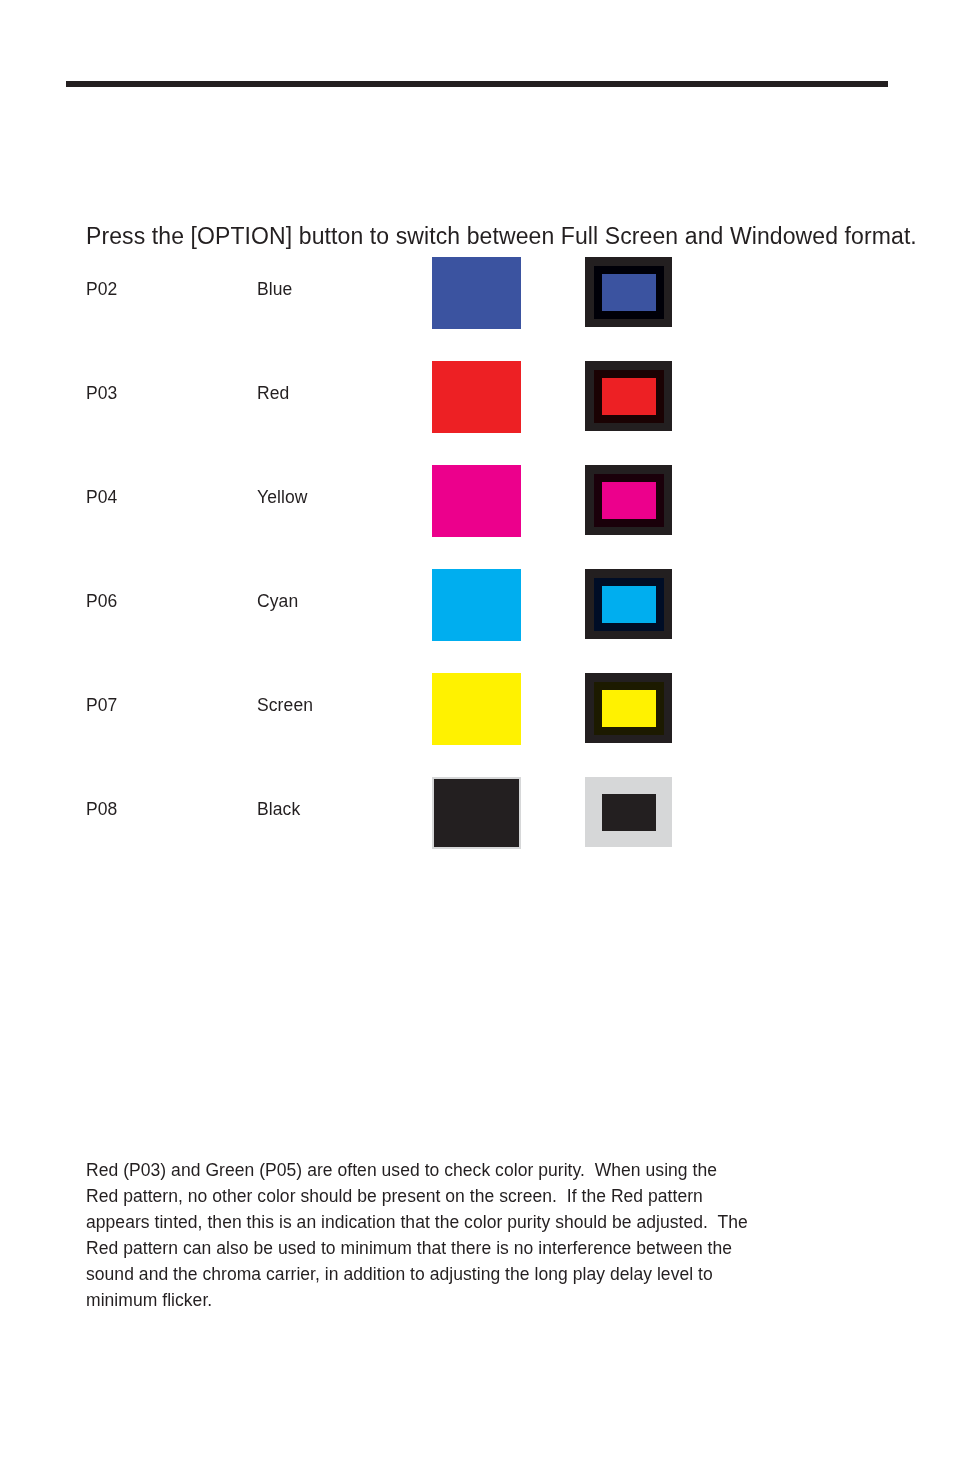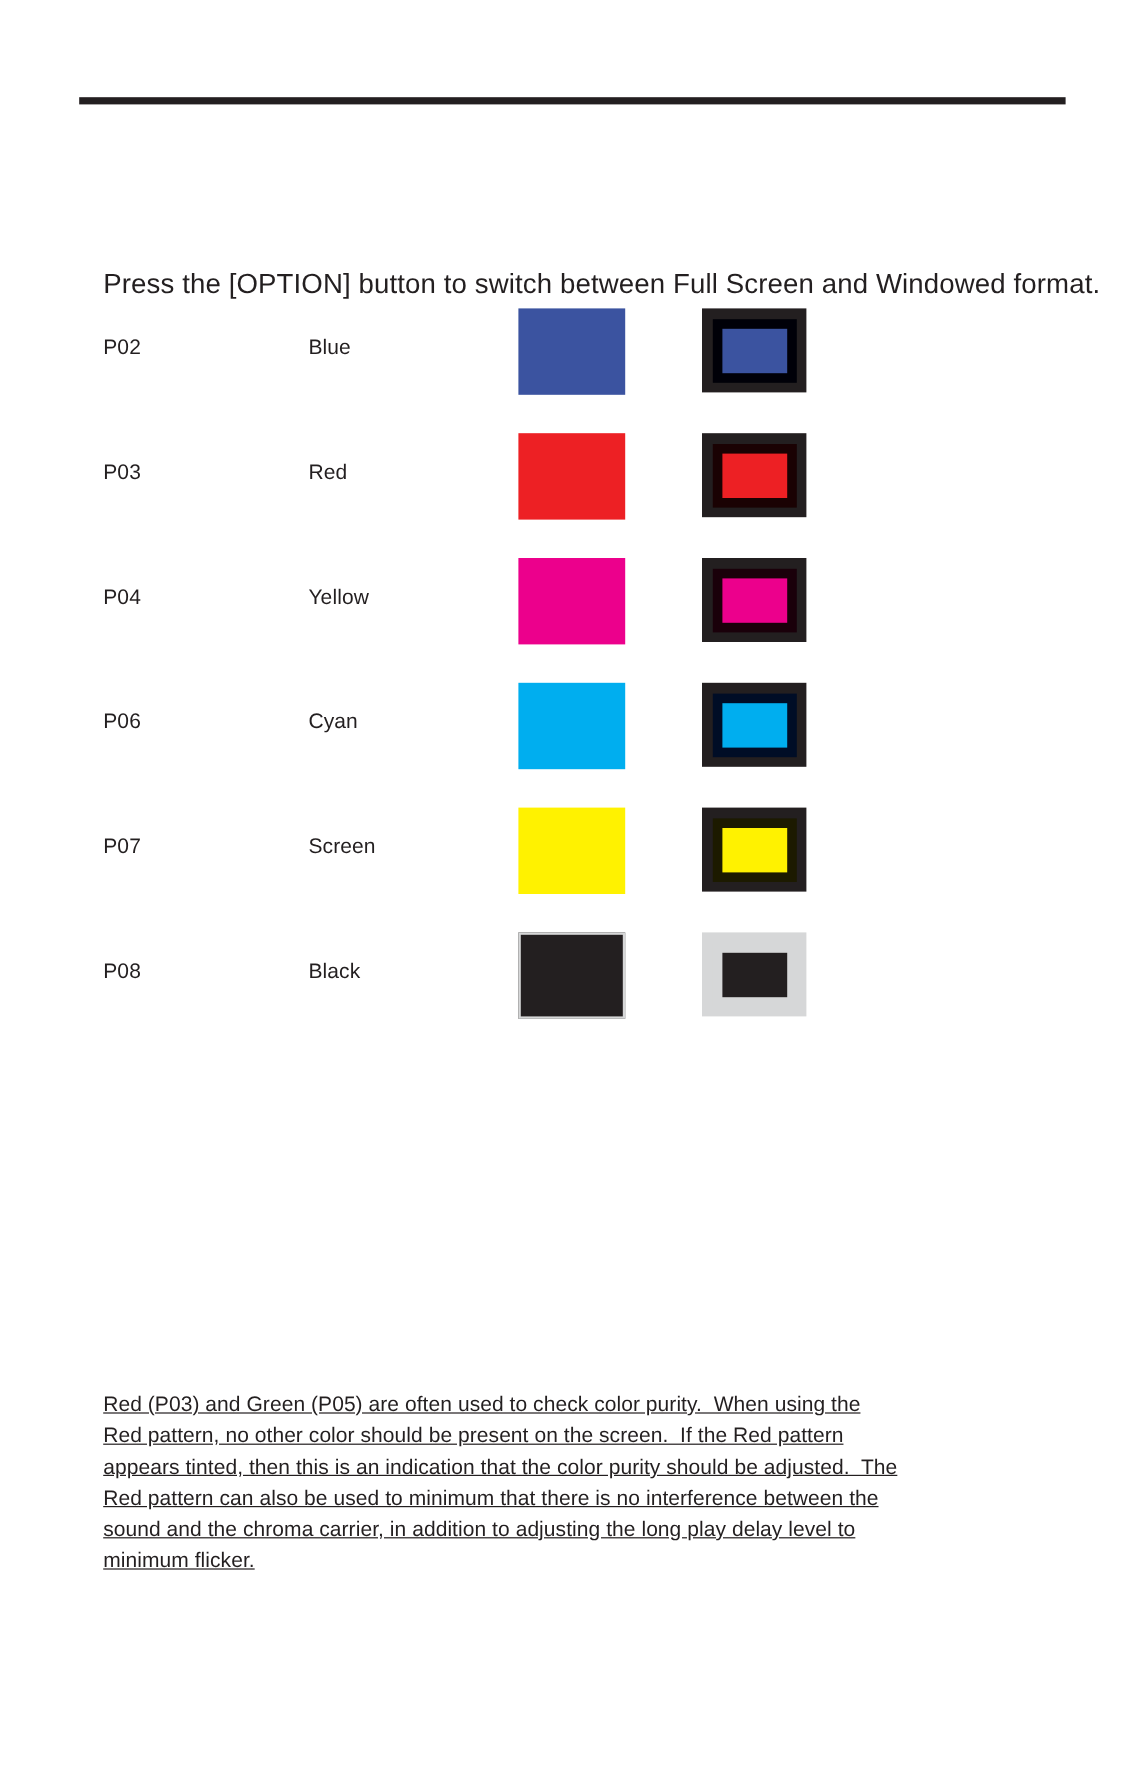--- a/index.html
+++ b/index.html
@@ -106,21 +106,20 @@
   
   .body-paragraph {
     position: absolute;
     left: 86px;
     top: 1157px;
     width: 800px;
     font-size: 17.5px;
     line-height: 26px;
     letter-spacing: 0.05px;
     color: #231f20;
-    text-decoration: underline;
   }
   .body-paragraph .pline { white-space: pre-wrap; }
 </style>
 </head>
 <body>
 
 <div class="header-rule"></div>
 
 <div class="intro-text">Press the [OPTION] button to switch between Full Screen and Windowed format.</div>
 

